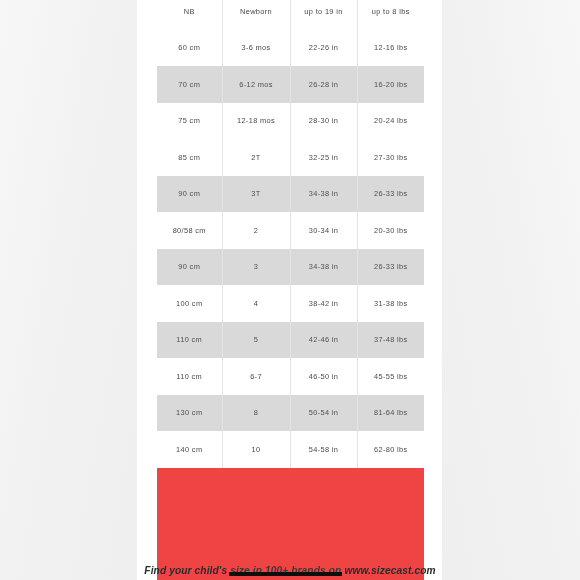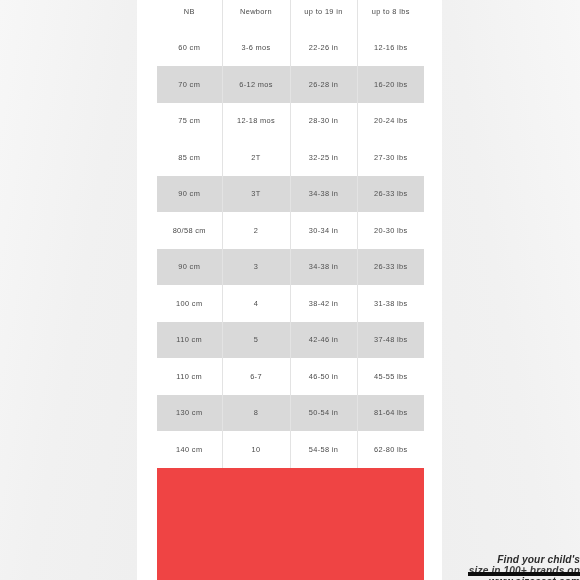--- a/index.html
+++ b/index.html
@@ -99,30 +99,29 @@
   }
 
   
   .footer {
     position: absolute;
     left: 0;
     top: 561px;
     width: 580px;
     height: 19px;
     display: flex;
-    align-items: flex-end;
+    align-items: center;
     justify-content: center;
     font-size: 10.2px;
     font-style: italic;
     font-weight: 700;
     color: #2b2b2b;
     letter-spacing: 0.1px;
     white-space: nowrap;
     background: transparent;
-    flex-direction: column;
   }
   .footer .seg { display: inline-block; }
   .footer .redacted {
     position: relative;
     display: inline-block;
     color: #3a3a3a;
   }
   .footer .redacted::after {
     content: "";
     position: absolute;

